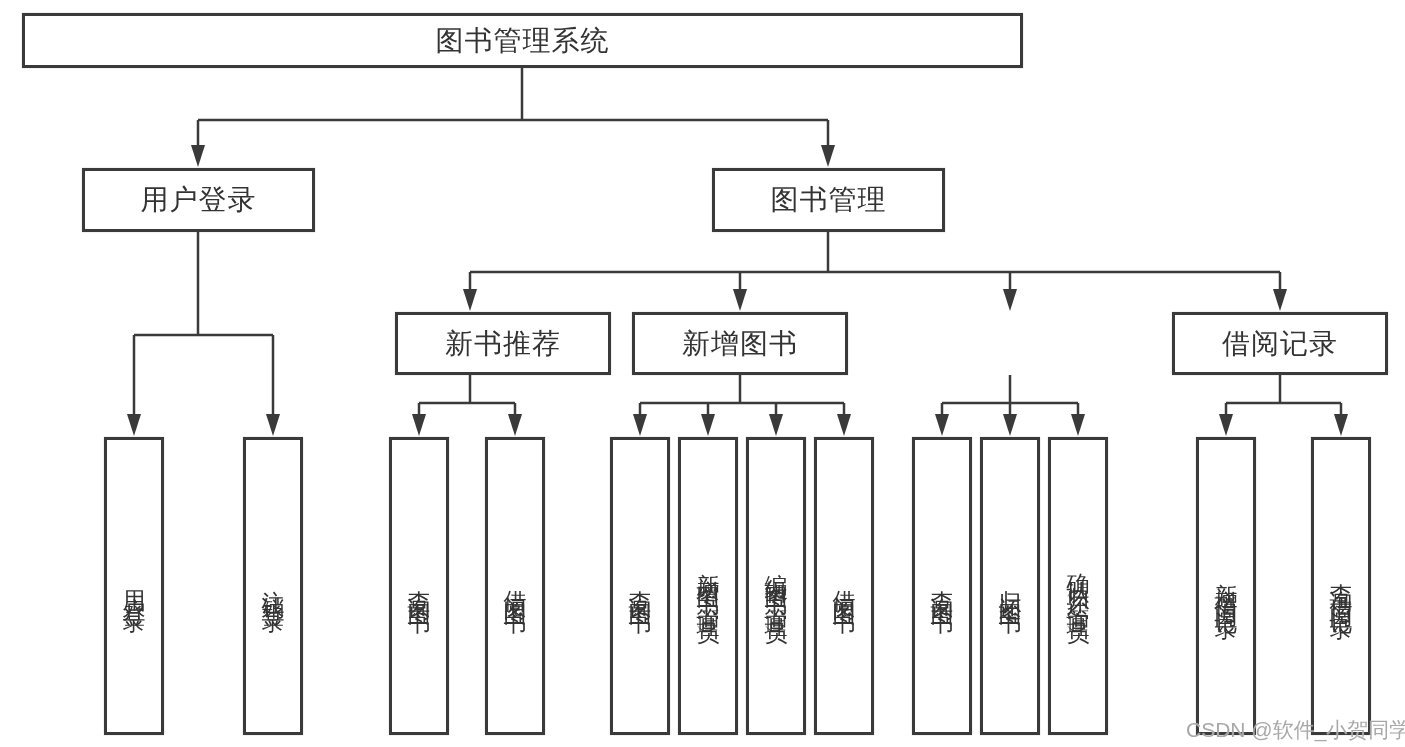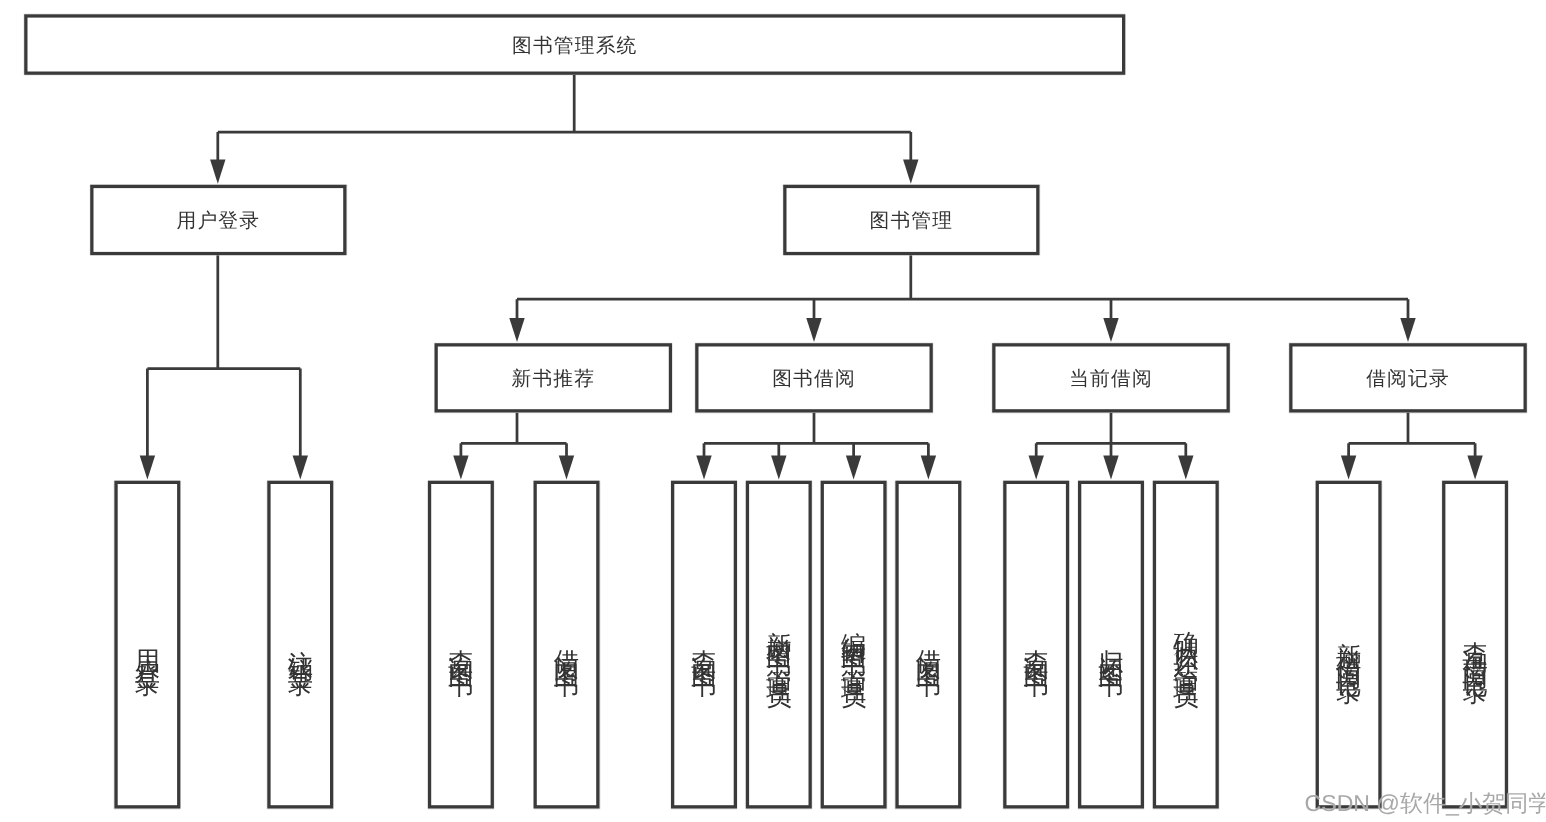--- a/index.html
+++ b/index.html
@@ -17,21 +17,21 @@
     box-sizing: border-box;
     border: 3px solid #3a3a3a;
     background: #ffffff;
     color: #333333;
     display: flex;
     align-items: center;
     justify-content: center;
     z-index: 2;
     box-shadow: 0 0 1px rgba(60,60,60,.4);
   }
-  .h-node { font-size: 18px; letter-spacing: 1px; }
+  .h-node { font-size: 28px; letter-spacing: 1px; }
   .leaf {
     width: 60px;
     top: 437px;
     height: 298px;
   }
   .leaf .vtext {
     writing-mode: vertical-lr;
     text-orientation: mixed;
     font-size: 23px;
     letter-spacing: 7px;
@@ -129,24 +129,21 @@
     <span>用户登录</span>
   </div>
   <div class="node h-node" style="left:712px; top:168px; width:233px; height:64px;">
     <span>图书管理</span>
   </div>
 
   <div class="node h-node" style="left:362px; top:312px; width:216px; height:63px;margin-left:33px;">
     <span>新书推荐</span>
   </div>
   <div class="node h-node" style="left:632px; top:312px; width:216px; height:63px;">
-    <span>图书借阅</span>
-  </div>
-  <div class="node h-node" style="left:902px; top:312px; width:216px; height:63px;">
-    <span>当前借阅</span>
+    <span>新增图书</span>
   </div>
   <div class="node h-node" style="left:1172px; top:312px; width:216px; height:63px;text-align:center;">
     <span>借阅记录</span>
   </div>
 
   <div class="node leaf" style="left:104px;">
     <span class="vtext">用户登录</span>
   </div>
   <div class="node leaf" style="left:243px;">
     <span class="vtext">注销登录</span>

